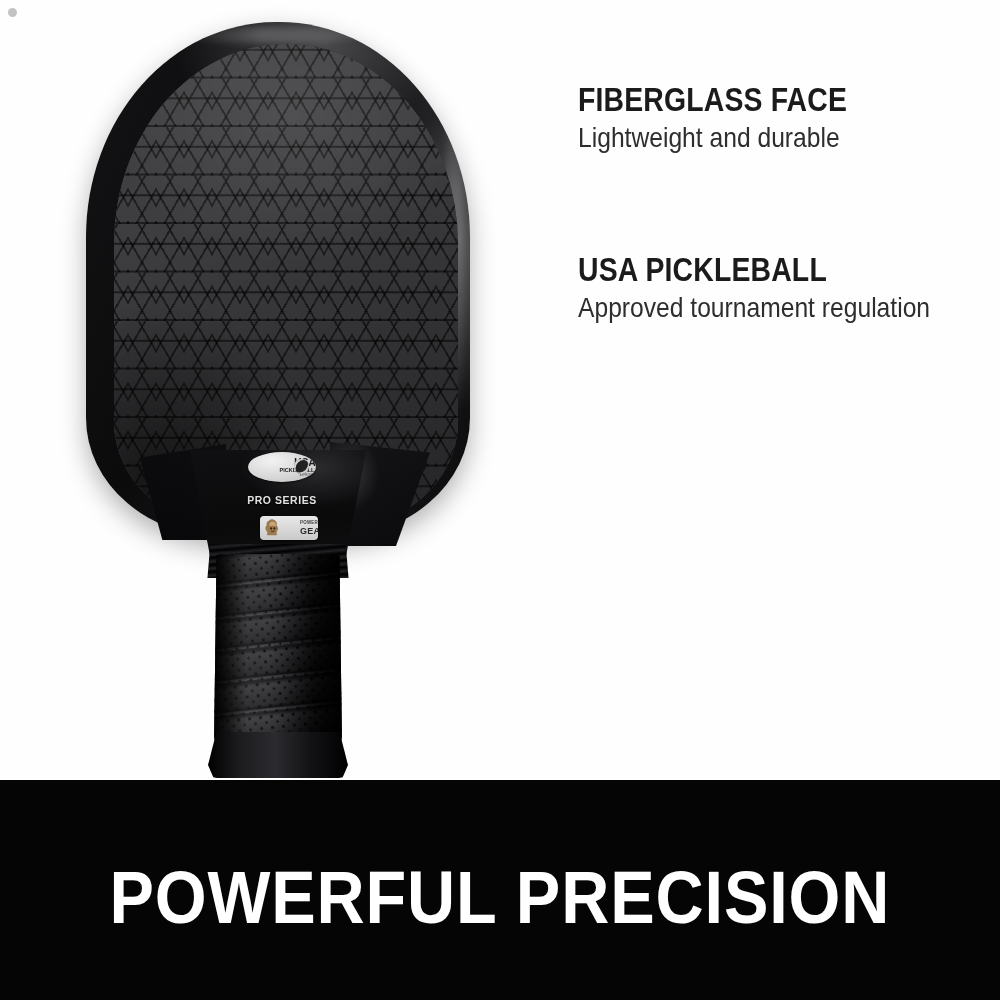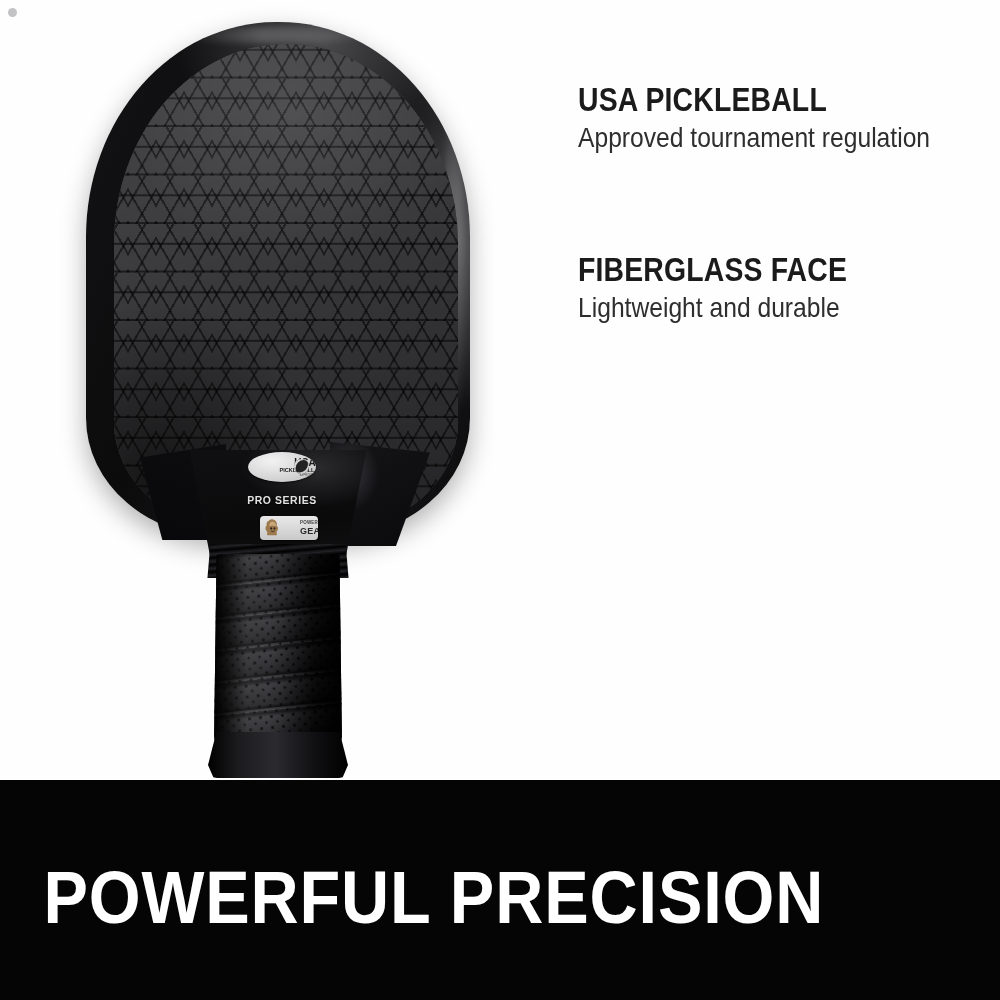--- a/index.html
+++ b/index.html
@@ -370,21 +370,21 @@
   
   #bottom-banner {
     position: absolute;
     left: 0;
     top: 780px;
     width: 1000px;
     height: 220px;
     background: #050505;
     display: flex;
     align-items: center;
-    justify-content: flex-start;
+    justify-content: center;
   }
   .banner-text {
     font-family: "Liberation Sans Narrow", "Liberation Sans", sans-serif;
     font-weight: bold;
     font-size: 74px;
     line-height: 78px;
     letter-spacing: 1px;
     color: #ffffff;
     transform: scaleX(.90);
     white-space: nowrap;
@@ -442,27 +442,27 @@
       <div class="grip-wrap"></div>
       <div class="grip-dots"></div>
       <div class="grip-sheen"></div>
     </div>
     <div class="grip-butt"></div>
   </div>
 
   <div id="features">
 
     <div class="feature-block">
+      <div class="feature-title">FIBERGLASS FACE</div>
+      <div class="feature-desc">Lightweight and durable</div>
+    </div>
+
+    <div class="feature-block">
       <div class="feature-title">USA PICKLEBALL</div>
       <div class="feature-desc">Approved tournament regulation</div>
-    </div>
-
-    <div class="feature-block">
-      <div class="feature-title">FIBERGLASS FACE</div>
-      <div class="feature-desc">Lightweight and durable</div>
     </div>
 
 
 
   </div>
 
   <div id="bottom-banner">
     <div class="banner-text">POWERFUL PRECISION</div>
   </div>
 

